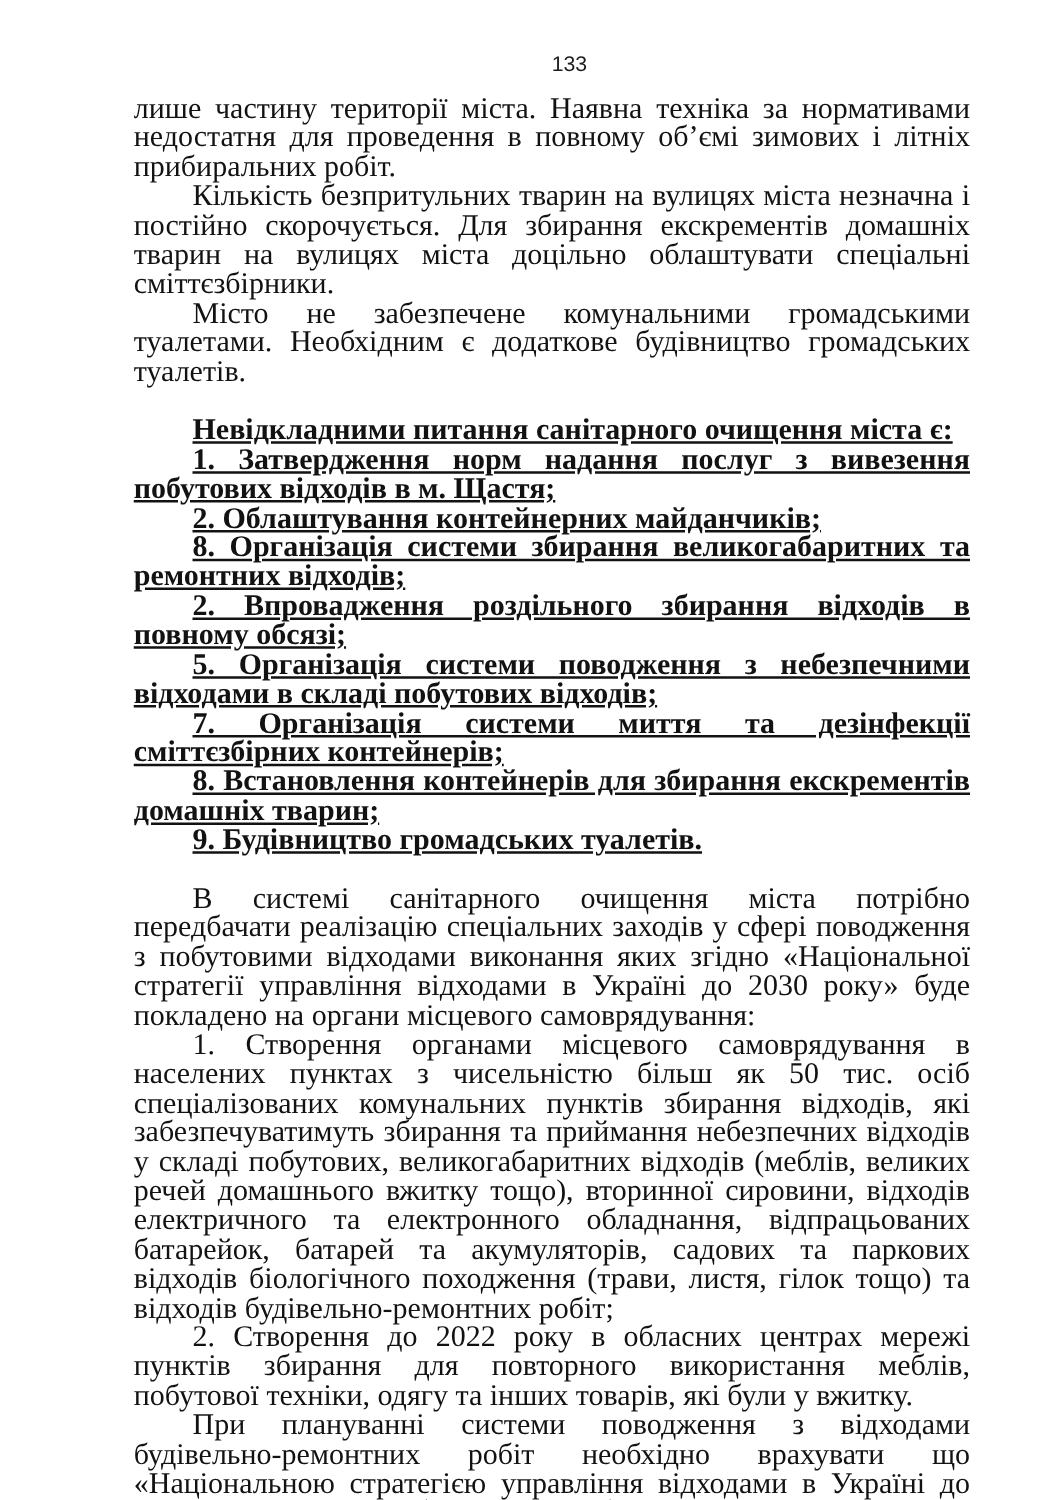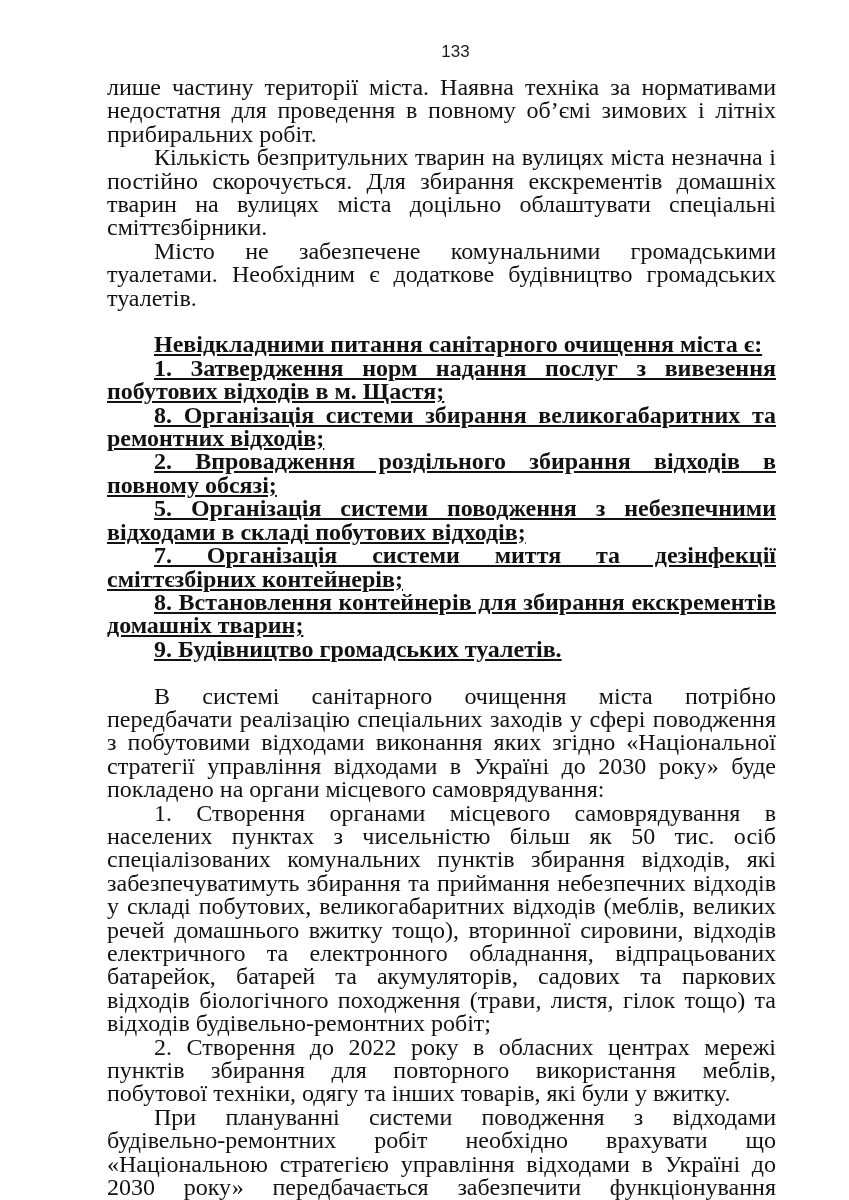--- a/index.html
+++ b/index.html
@@ -59,20 +59,21 @@
   <div class="page-number">133</div>
 
   <div class="body-text">
     <p class="no-indent">лише частину території міста. Наявна техніка за нормативами недостатня для проведення в повному об’ємі зимових і літніх прибиральних робіт.</p>
     <p>Кількість безпритульних тварин на вулицях міста незначна і постійно скорочується. Для збирання екскрементів домашніх тварин на вулицях міста доцільно облаштувати спеціальні сміттєзбірники.</p>
     <p>Місто не забезпечене комунальними громадськими туалетами. Необхідним є додаткове будівництво громадських туалетів.</p>
 
     <p class="bold gap-before">Невідкладними питання санітарного очищення міста є:</p>
 
     <p class="bold">1. Затвердження норм надання послуг з вивезення побутових відходів в м. Щастя;</p>
+    <p class="bold">2. Облаштування контейнерних майданчиків;</p>
     <p class="bold">8. Організація системи збирання великогабаритних та ремонтних відходів;</p>
     <p class="bold">2. Впровадження роздільного збирання відходів в повному обсязі;</p>
     <p class="bold">5. Організація системи поводження з небезпечними відходами в складі побутових відходів;</p>
     <p class="bold">7. Організація системи миття та дезінфекції сміттєзбірних контейнерів;</p>
     <p class="bold">8. Встановлення контейнерів для збирання екскрементів домашніх тварин;</p>
     <p class="bold">9. Будівництво громадських туалетів.</p>
 
     <p class="gap-before">В системі санітарного очищення міста потрібно передбачати реалізацію спеціальних заходів у сфері поводження з побутовими відходами виконання яких згідно «Національної стратегії управління відходами в Україні до 2030 року» буде покладено на органи місцевого самоврядування:</p>
     <p>1. Створення органами місцевого самоврядування в населених пунктах з чисельністю більш як 50 тис. осіб спеціалізованих комунальних пунктів збирання відходів, які забезпечуватимуть збирання та приймання небезпечних відходів у складі побутових, великогабаритних відходів (меблів, великих речей домашнього вжитку тощо), вторинної сировини, відходів електричного та електронного обладнання, відпрацьованих батарейок, батарей та акумуляторів, садових та паркових відходів біологічного походження (трави, листя, гілок тощо) та відходів будівельно-ремонтних робіт;</p>
     <p>2. Створення до 2022 року в обласних центрах мережі пунктів збирання для повторного використання меблів, побутової техніки, одягу та інших товарів, які були у вжитку.</p>

